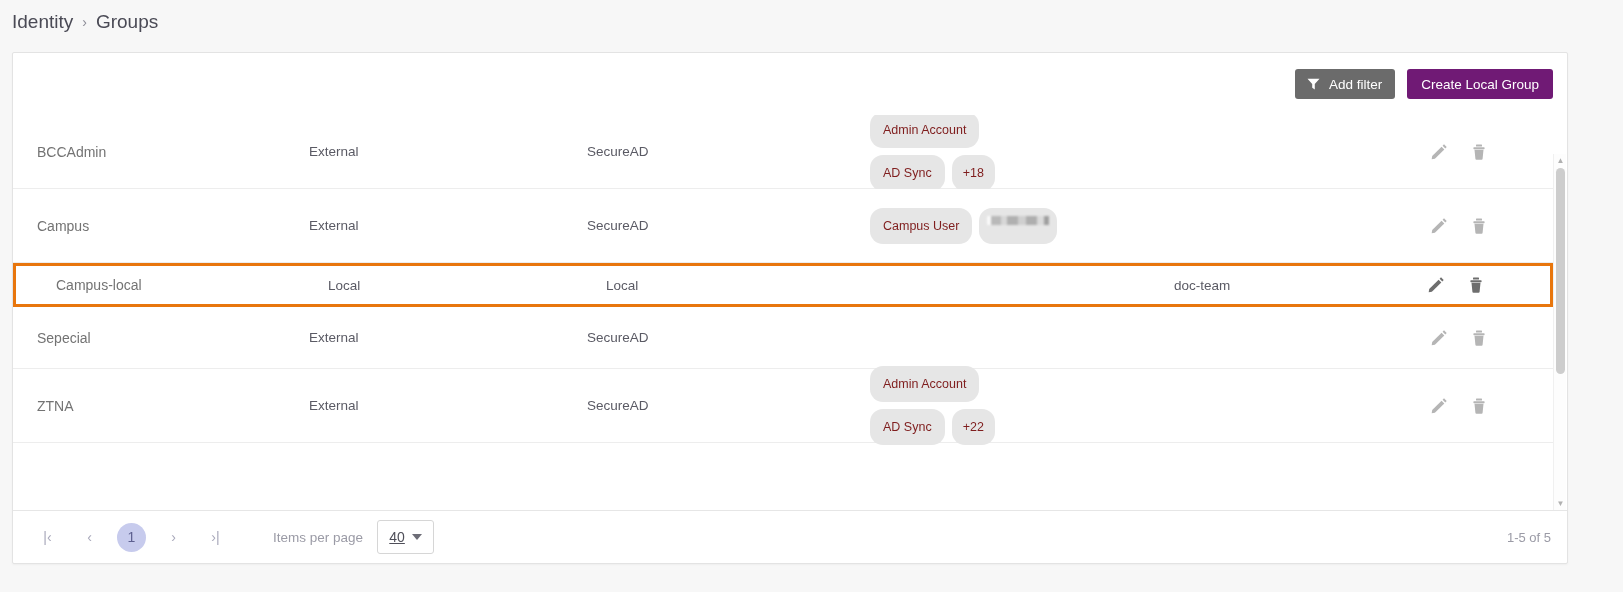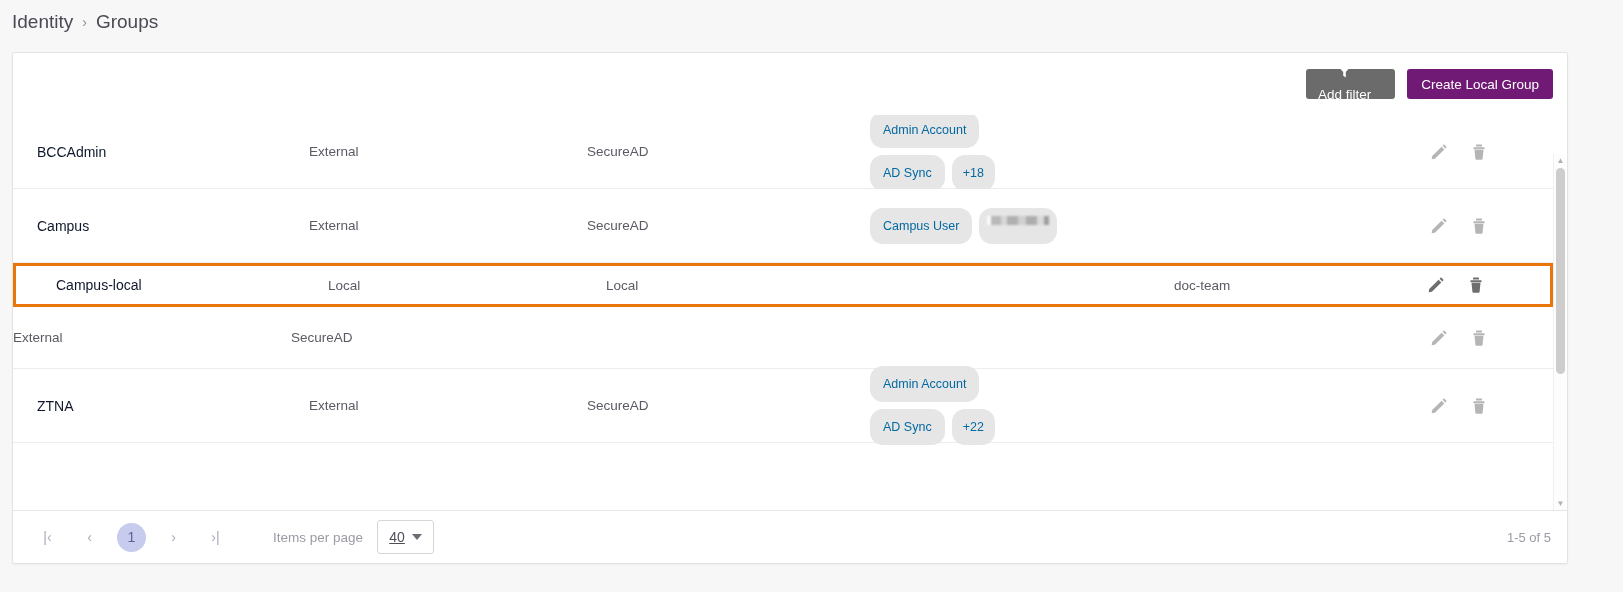--- a/index.html
+++ b/index.html
@@ -44,21 +44,21 @@
     height: 62px; flex: 0 0 62px;
     display: flex; align-items: center; justify-content: flex-end;
     padding-right: 14px; gap: 12px;
   }
   .btn {
     display: inline-flex; align-items: center; justify-content: center;
     height: 30px; border: none; cursor: pointer;
     font-family: "Liberation Sans", sans-serif; font-size: 13.5px;
     border-radius: 3px; color: #fff; white-space: nowrap;
   }
-  .btn-filter { background: #6b6b6b; padding: 0 24px 0 12px; gap: 9px; flex-direction: column; }
+  .btn-filter { background: #6b6b6b; padding: 0 13px 0 12px; gap: 9px; }
   .btn-create { background: #701a75; padding: 0 14px; }
   .funnel { width: 13px; height: 12px; display: block; }
 
   
   .thead {
     height: 38px; flex: 0 0 38px;
     border-bottom: 1px solid #e6e6e6;
     display: flex; align-items: center;
     position: relative;
   }
@@ -77,26 +77,26 @@
   .tbody-wrap { flex: 1 1 auto; position: relative; overflow: hidden; }
   .tbody { position: absolute; inset: 0 14px 0 0; }
 
   .row {
     display: flex; align-items: center;
     border-bottom: 1px solid #ededed;
     position: relative;
     background: #fff;
   }
   .row .cell { font-size: 13.5px; color: #5a5a64; }
-  .row .cell.name { color: #0f172a; font-size: 14px; }
+  .row .cell.name { color: #737373; font-size: 14px; }
   .row.highlighted { border: 3px solid #e8760d; border-left-width: 3px; border-right-width: 3px; padding-left: 16px; }
 
   .chips { display: flex; flex-wrap: wrap; gap: 7px; align-content: center; }
   .chip {
-    background: #e6e6e6; color: #0369a1;
+    background: #e6e6e6; color: #7f1d1d;
     border-radius: 13px; height: 36px;
     display: inline-flex; align-items: center; padding: 0 13px;
     font-size: 12.5px; white-space: nowrap;
   }
   .chip.small { padding: 16px 11px; }
   .chip.redacted { width: 78px; padding: 0; position: relative; overflow: hidden; }
   .chip.redacted .blur {
     position: absolute; left: 8px; right: 8px; top: 8px; height: 9px;
     background: linear-gradient(90deg,#fafafa 0 6%,#b9b9b9 6% 22%,#d7d7d7 22% 33%,#b0b0b0 33% 50%,#cfcfcf 50% 63%,#aeaeae 63% 80%,#dadada 80% 92%,#9f9f9f 92% 100%);
     filter: blur(1.2px);
@@ -247,20 +247,21 @@
               <button class="icon-btn">
                 <svg width="18" height="18" viewBox="0 0 18 18">
                   <rect x="6" y="1.4" width="6" height="2.1" rx="0.5" fill="#6e6e6e"></rect>
                   <rect x="3.4" y="4.2" width="11.2" height="2" rx="0.6" fill="#6e6e6e"></rect>
                   <path d="M4.5 6.8 h9 l-0.9 9.0 a1 1 0 0 1 -1 0.9 h-5.2 a1 1 0 0 1 -1 -0.9 Z" fill="#6e6e6e"></path>
                 </svg>
               </button>
             </div>
           </div>
           <div class="row" style="height: 62px;">
+            <div class="cell name c-name">Sepecial</div>
             <div class="cell c-type">External</div>
             <div class="cell c-dir">SecureAD</div>
             <div class="cell c-mem">
               <div class="chips" style="max-width: 190px;"></div>
             </div>
             <div class="cell c-desc"></div>
             <div class="cell c-act actions">
               <button class="icon-btn">
                 <svg width="18" height="18" viewBox="0 0 18 18">
                   <path d="M2.2 13.1 L11.6 3.7 L14.3 6.4 L4.9 15.8 L1.7 16.3 Z" fill="#b5b5b5"></path>

